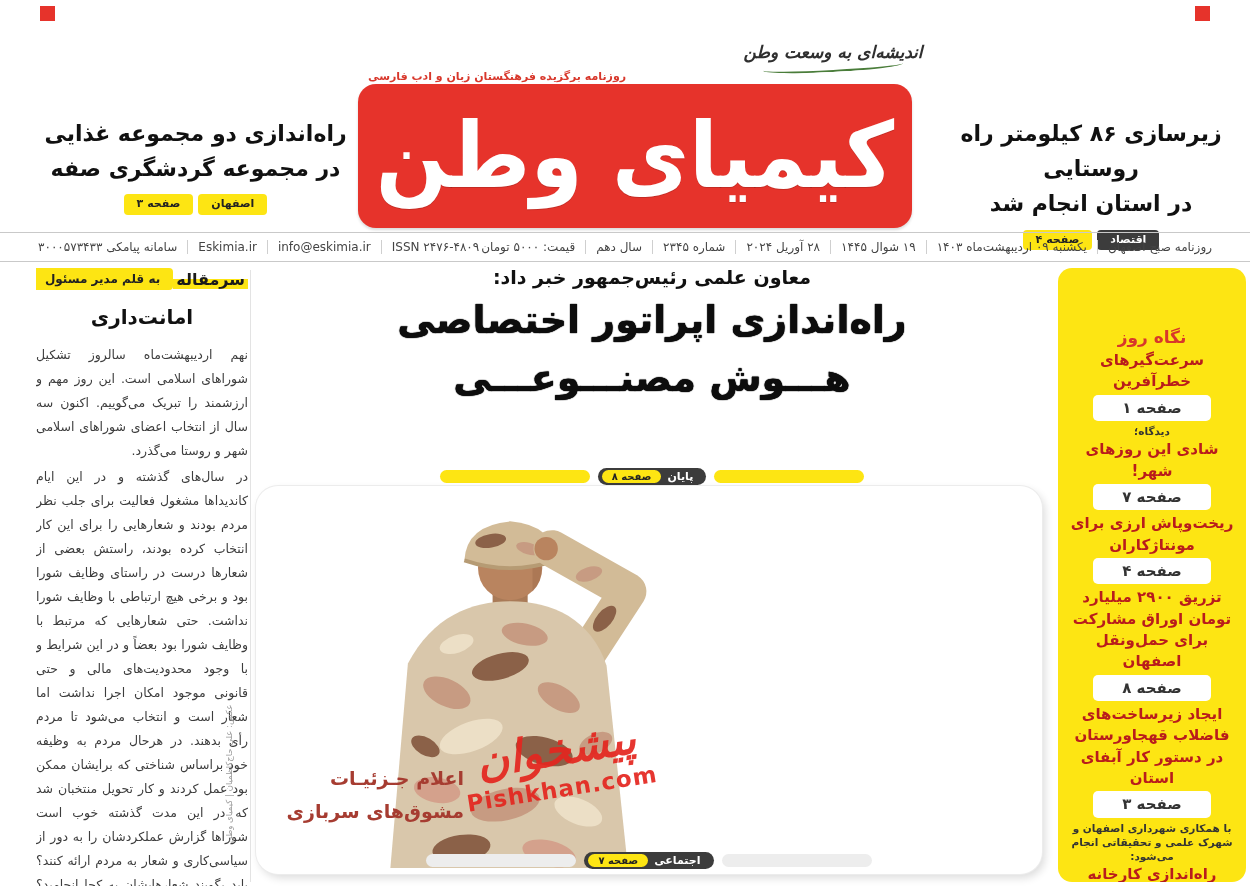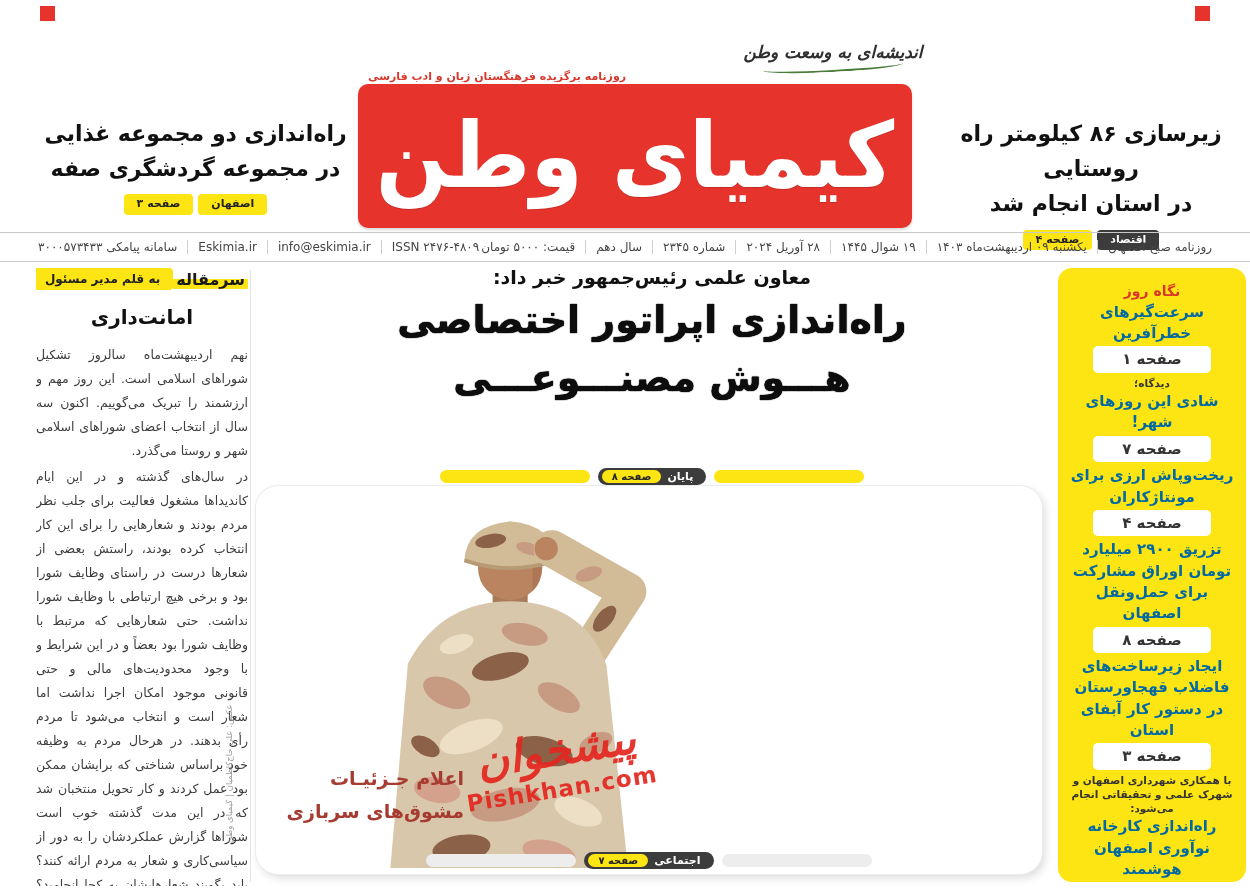--- a/index.html
+++ b/index.html
@@ -13,21 +13,21 @@
     color:#1a1a1a;
   }
   .abs { position:absolute; }
 
   
   .corner { width:15px; height:15px; background:#e6332b; }
 
   
   .logo-box {
     left:358px; top:84px; width:554px; height:144px;
-    background:#e6332b; border-radius:10px;
+    background:#e6332b; border-radius:18px;
     display:flex; align-items:center; justify-content:center;
     box-shadow: 0 2px 3px rgba(0,0,0,.15);
   }
   .logo-text {
     color:#fff; font-size:84px; font-weight:bold; line-height:1;
     transform: scaleY(1.08);
     text-shadow: 0 1px 0 rgba(0,0,0,.15);
   }
   .tagline { left:368px; top:70px; font-size:11px; font-weight:bold; color:#d8372b; }
   .slogan-wrap { left:728px; top:42px; width:210px; text-align:center; }
@@ -94,22 +94,22 @@
   }
 
   
   .sidebar {
     left:1058px; top:268px; width:188px; height:614px;
     background:#fde513; border-radius:14px;
     padding:14px 8px; text-align:center; overflow:hidden;
   }
   .sb-item { margin-bottom:4px; }
   .sb-kicker { font-size:10.5px; color:#333; line-height:1.35; font-weight:bold; }
-  .sb-kicker.red { color:#d8372b; font-size:14px; }
-  .sb-title { font-size:15px; font-weight:bold; color:#0369a1; line-height:1.42; margin-top:1px; }
+  .sb-kicker.red { color:#d8372b; font-size:17px;margin-top:44px; }
+  .sb-title { font-size:15px; font-weight:bold; color:#b91c1c; line-height:1.42; margin-top:1px; }
   .sb-page { font-size:15px; padding:1px 28px; margin-top:3px; box-shadow:0 0 0 1px #fff; }
 </style>
 </head>
 <body>
 
 <div class="abs corner" style="left:40px; top:6px;"></div>
 <div class="abs corner" style="left:1195px; top:6px;"></div>
 
 <div class="abs tagline">روزنامه برگزیده فرهنگستان زبان و ادب فارسی</div>
 <div class="abs slogan-wrap">

